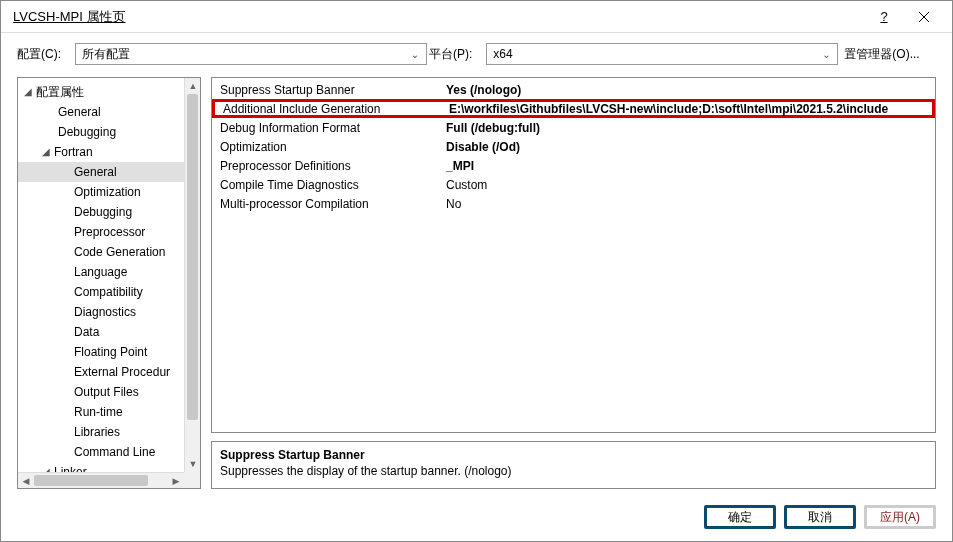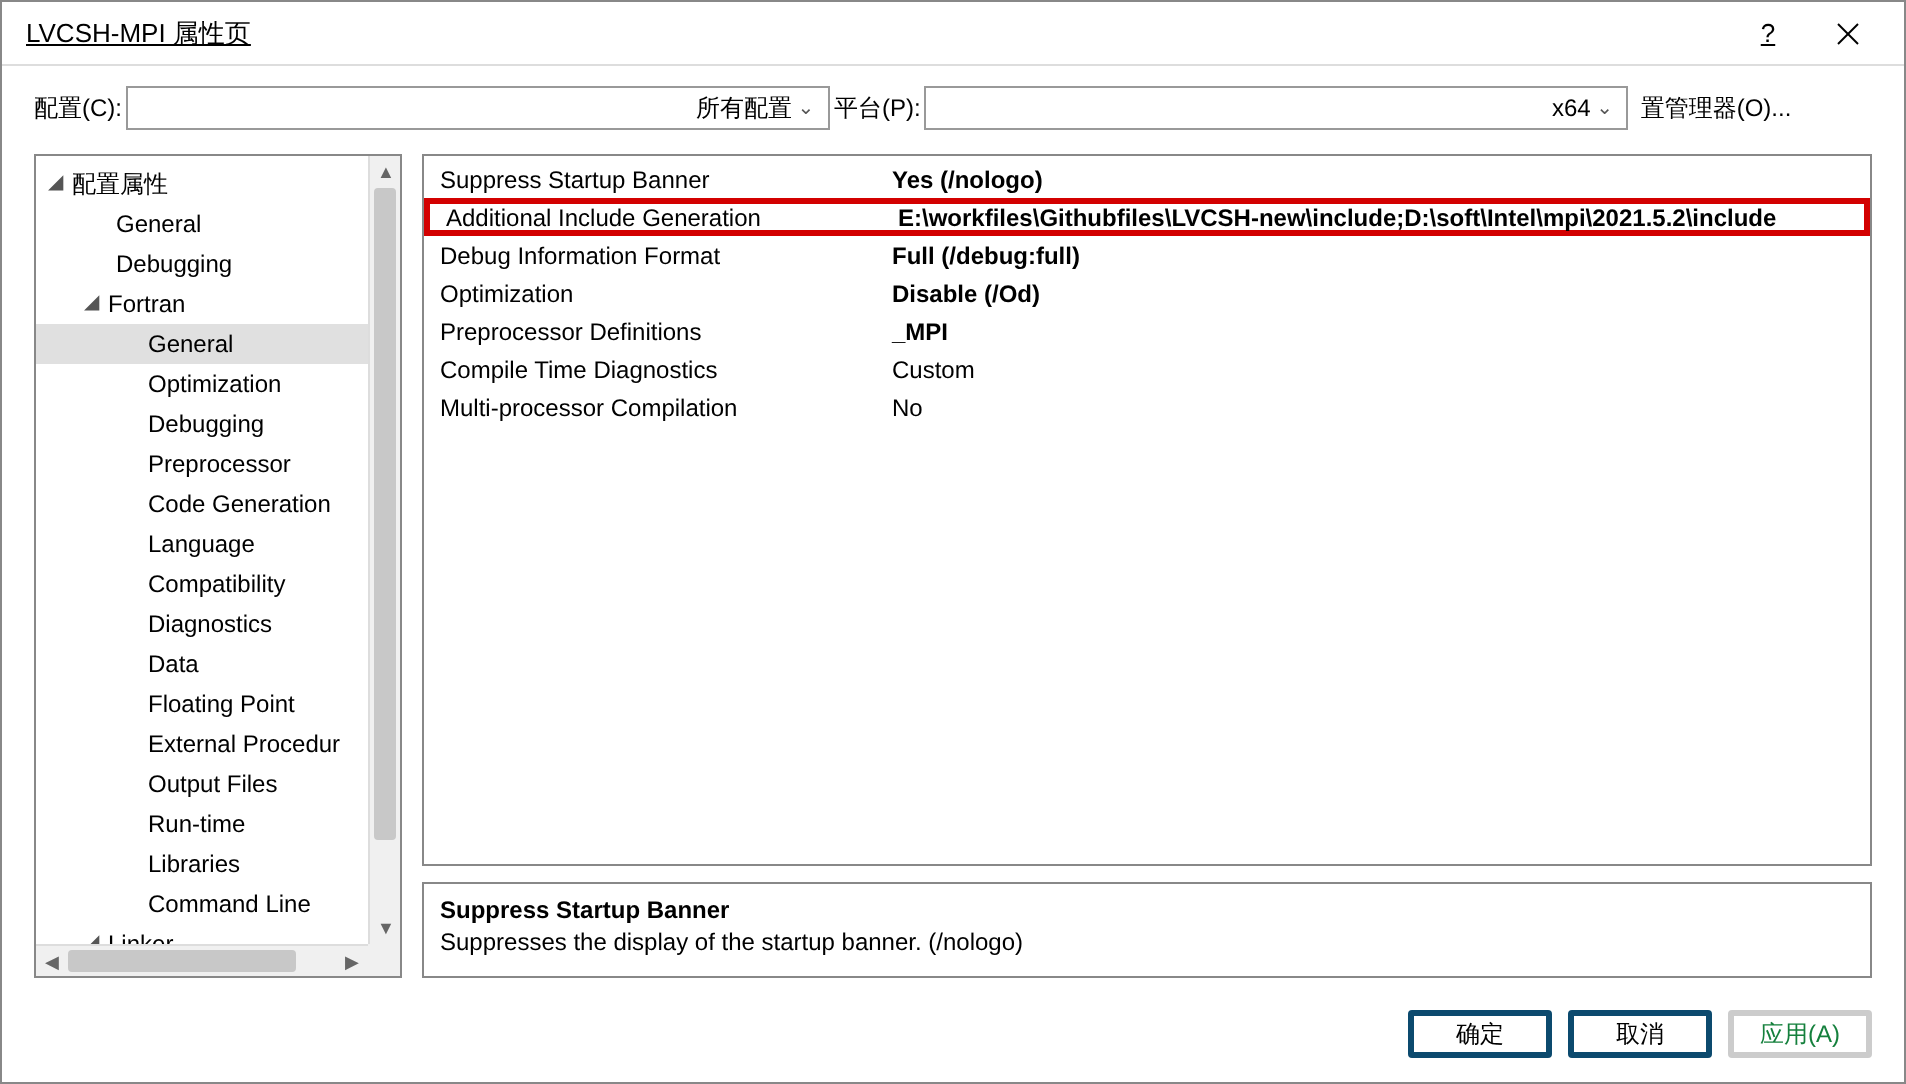--- a/index.html
+++ b/index.html
@@ -42,21 +42,22 @@
     padding: 10px 16px 12px 16px;
   }
   .topbar label { font-size: 12px; }
   .combo {
     border: 1px solid #999;
     height: 22px;
     display: flex;
     align-items: center;
     padding: 0 4px 0 6px;
     background: #fff;
-    justify-content: flex-end;
+    justify-content: space-between;
+    margin-left: 12px;
   }
   .combo .chev {
     width: 14px; text-align: center; font-size: 10px; color: #555;
   }
   .combo1 { width: 352px; }
   .combo2 { width: 352px; }
   .mgrbtn {
     border: none;
     height: 22px;
     padding: 0 4px;
@@ -187,21 +188,21 @@
     border: 3px solid #0c4a6e;
     border-radius: 2px;
     background: #fff;
     height: 24px;
     min-width: 72px;
     padding: 0 12px;
     font-size: 12px;
     display: flex; align-items: center; justify-content: center;
   }
   .btn.disabled {
-    color: #15803d;
+    color: #7f1d1d;
     border-color: #ccc;
   }
 </style>
 </head>
 <body>
 
 <div class="dialog">
 
   <div class="titlebar">
     <div class="titlebar-title">LVCSH-MPI 属性页</div>

